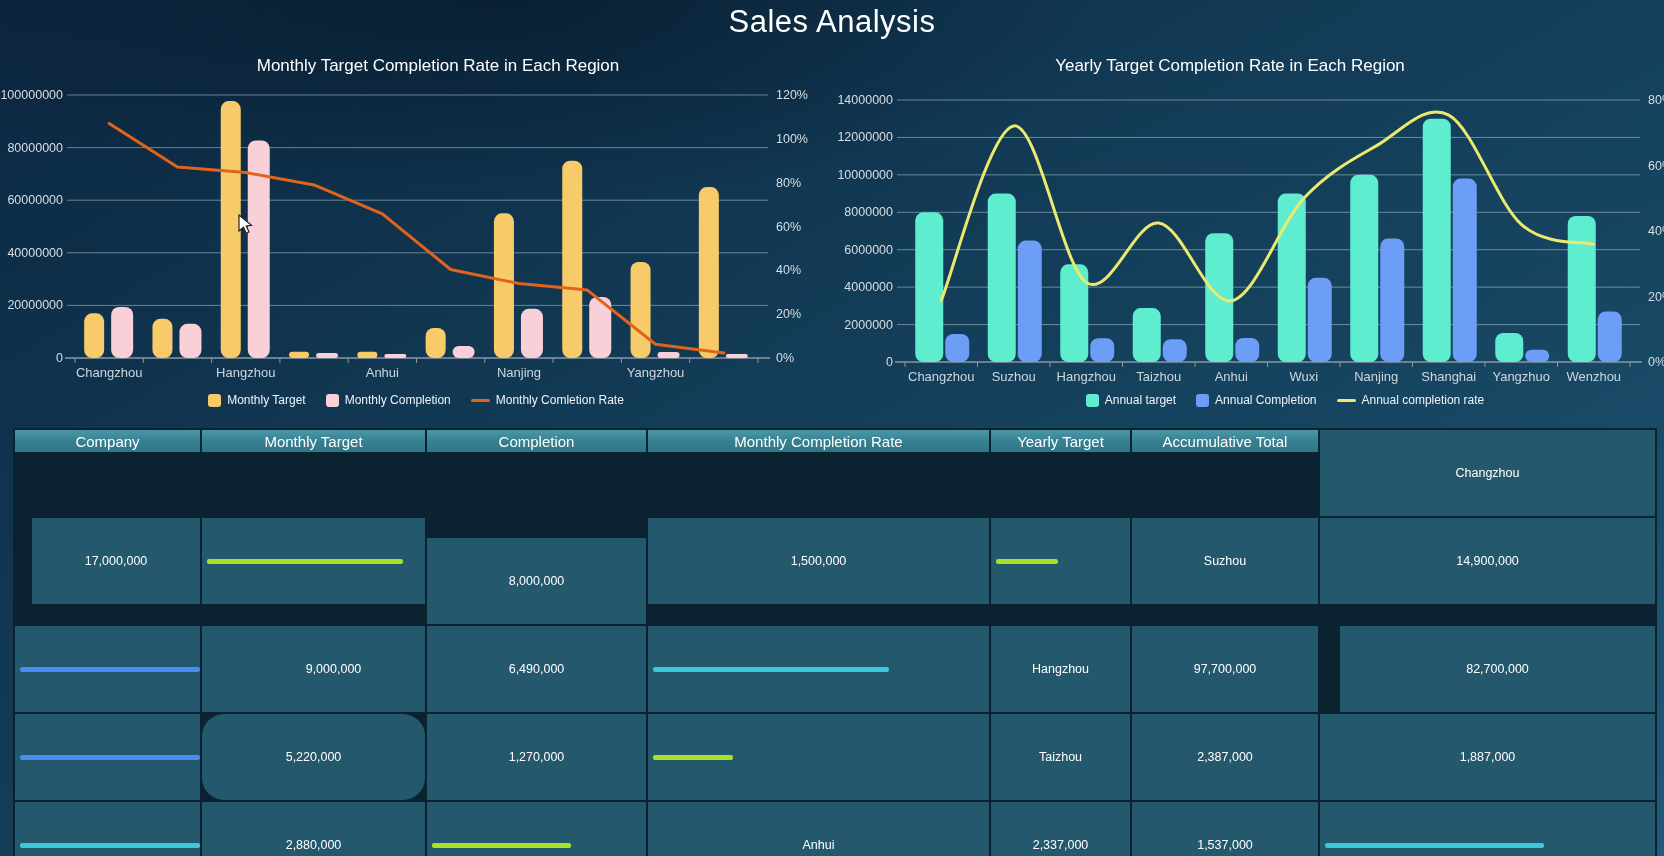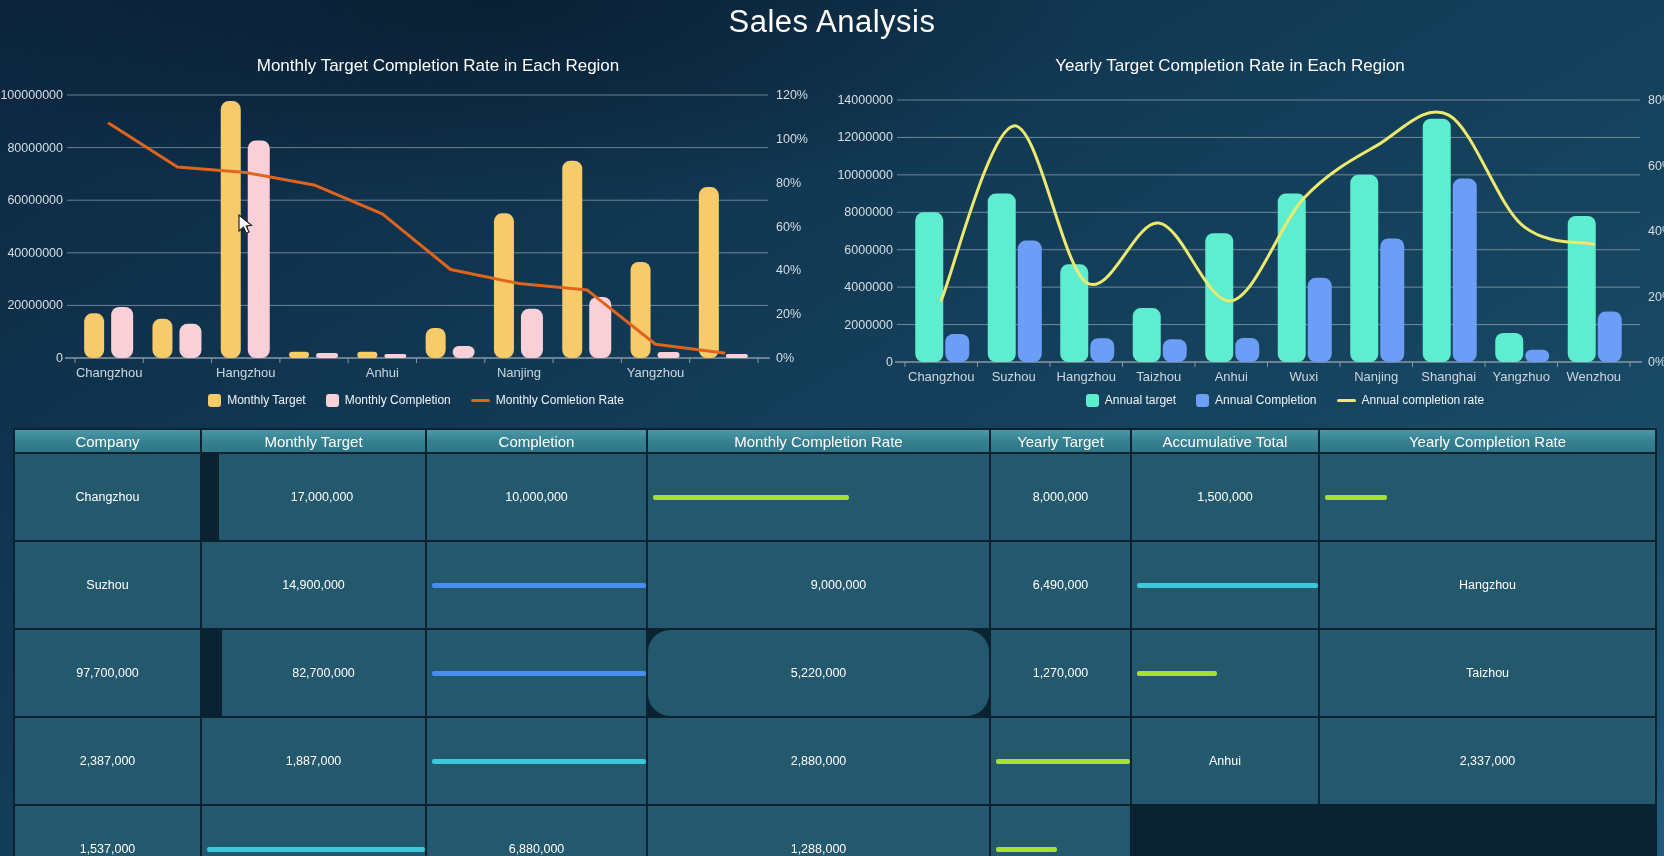--- a/index.html
+++ b/index.html
@@ -196,28 +196,26 @@
       </div>
     </div>
 
   <div class="datatable" id="datatable" style="grid-template-columns: 185px 223px 219px 341px 139px 186px 335px;">
       <div class="cell hcell">Company</div>
       <div class="cell hcell">Monthly Target</div>
       <div class="cell hcell">Completion</div>
       <div class="cell hcell">Monthly Completion Rate</div>
       <div class="cell hcell">Yearly Target</div>
       <div class="cell hcell">Accumulative Total</div>
-      <div class="cell hcell">Yearly Completion Rate</div>
       <div class="cell" style="height: 86px;">Changzhou</div>
       <div class="cell" style="height: 86px; margin-left: 17px;">17,000,000</div>
-      <div class="cell" style="height: 86px;">10,000,000</div>
       <div class="cell ratecell" style="height: 86px;">
         <div class="rate-line" style="width: 195.804px; background: rgb(168, 225, 44);"></div>
       </div>
-      <div class="cell" style="height: 86px;">8,000,000</div>
+      <div class="cell" style="height: 86px; margin-top: 20px;">8,000,000</div>
       <div class="cell" style="height: 86px;">1,500,000</div>
       <div class="cell ratecell" style="height: 86px;">
         <div class="rate-line" style="width: 61.664px; background: rgb(168, 225, 44);"></div>
       </div>
       <div class="cell" style="height: 86px;">Suzhou</div>
       <div class="cell" style="height: 86px;">14,900,000</div>
       <div class="cell ratecell" style="height: 86px;">
         <div class="rate-line" style="width: 290.376px; background: rgb(74, 141, 242);"></div>
       </div>
       <div class="cell" style="height: 86px; padding-left: 40px;">9,000,000</div>

